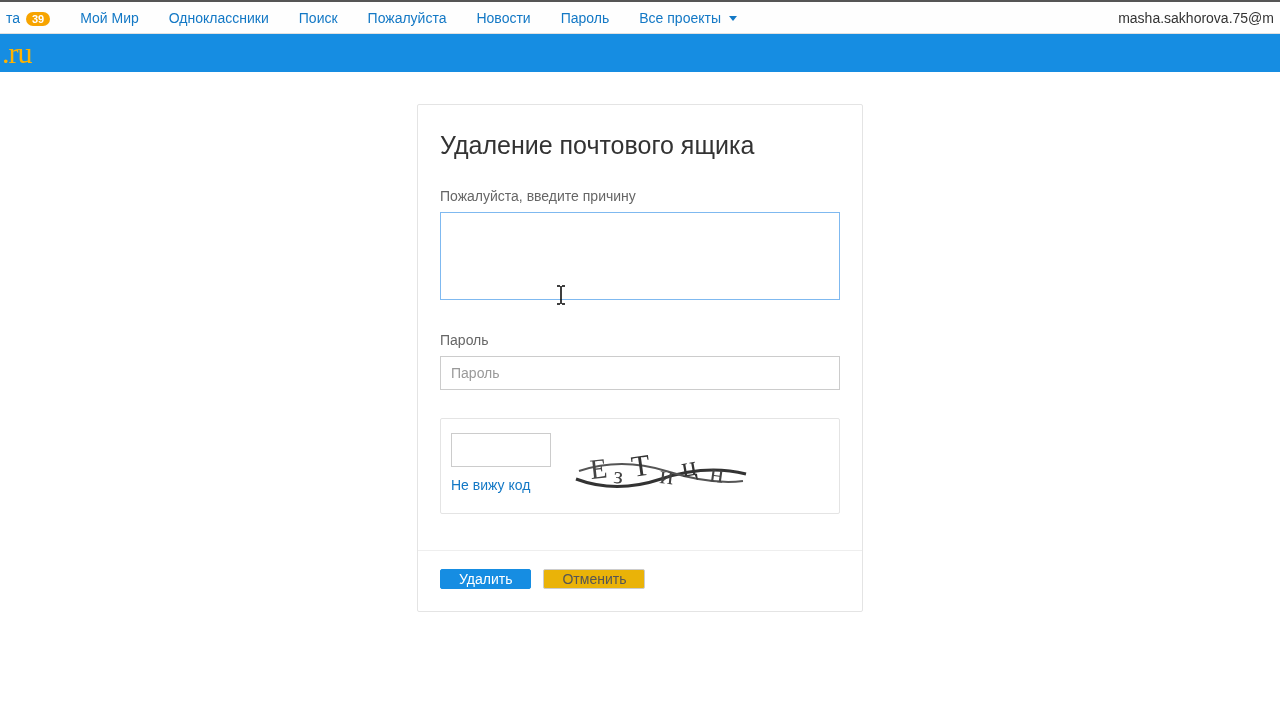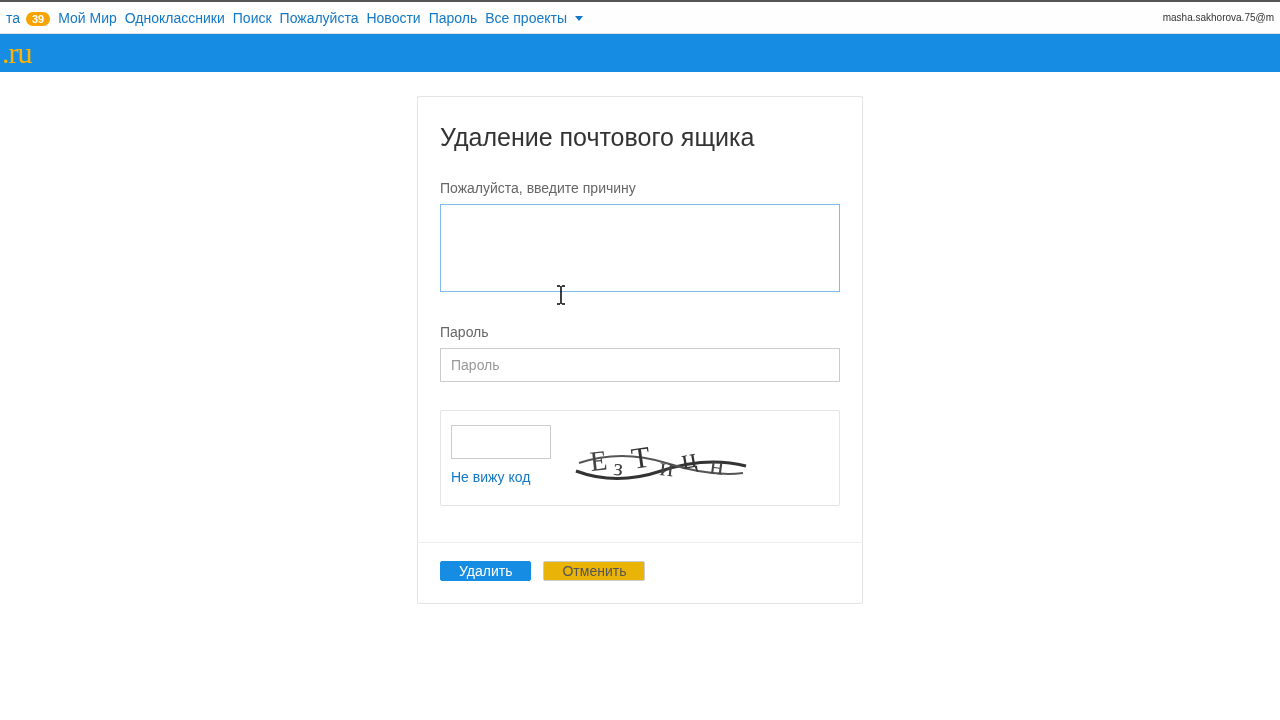--- a/index.html
+++ b/index.html
@@ -10,62 +10,62 @@
     height: 34px;
     background: #fefefe;
     border-top: 2px solid #555;
     border-bottom: 1px solid #e0e0e0;
     display: flex;
     align-items: center;
     padding: 0 6px;
     font-size: 14px;
     color: #1378c5;
   }
-  .topbar .nav-left { display: flex; align-items: center; gap: 8px; }
+  .topbar .nav-left { display: flex; align-items: center; gap: 30px; }
   .topbar .nav-item { color: #1378c5; cursor: pointer; white-space: nowrap; }
   .topbar .badge {
     display: inline-block;
     background: #f7a400;
     color: #fff;
     border-radius: 9px;
     font-size: 11px;
     padding: 1px 6px;
     margin-left: 2px;
     font-weight: bold;
   }
   .topbar .dropdown-caret {
     display: inline-block;
     width: 0; height: 0;
     border-left: 4px solid transparent;
     border-right: 4px solid transparent;
     border-top: 5px solid #1378c5;
     margin-left: 4px;
     vertical-align: middle;
   }
-  .topbar .nav-right { margin-left: auto; color: #333; font-size: 10px; }
+  .topbar .nav-right { margin-left: auto; color: #333; font-size: 14px; }
 
   
   .blue-header {
     height: 38px;
     background: #168de2;
     display: flex;
     align-items: center;
     padding-left: 0;
   }
   .logo-ru {
     font-family: Georgia, serif;
     color: #ffb300;
     font-size: 30px;
     font-weight: normal;
     letter-spacing: -1px;
     padding-left: 2px;
   }
 
   
-  .main { width: 100%; display: flex; justify-content: center; padding-top: 24px; }
+  .main { width: 100%; display: flex; justify-content: center; padding-top: 32px; }
   .card {
     width: 446px;
     border: 1px solid #e4e4e4;
     border-radius: 2px;
     background: #fff;
     padding: 26px 22px 22px 22px;
   }
   .card h1 {
     font-size: 25px;
     font-weight: normal;

